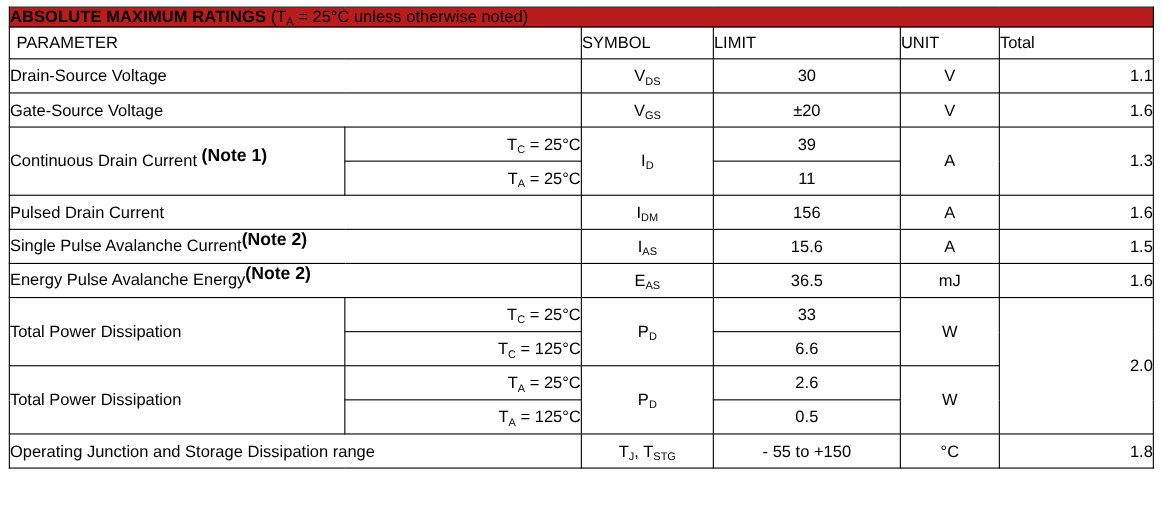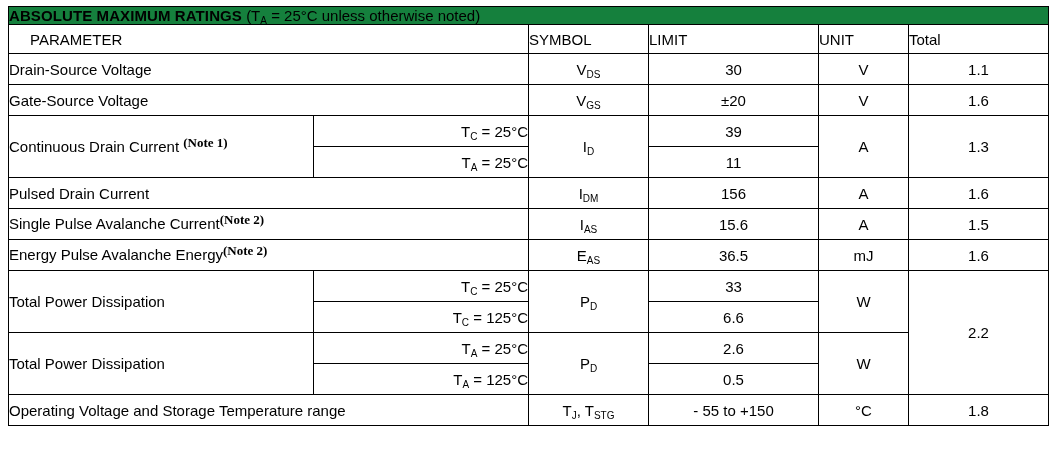--- a/index.html
+++ b/index.html
@@ -26,21 +26,21 @@
   table.ratings td, table.ratings th {
     border: 1px solid #000000;
     padding: 0;
     vertical-align: middle;
     font-size: 15px;
     font-weight: normal;
     color: #000;
   }
   
   .title-cell {
-    background: #15803d;
+    background: #b91c1c;
     padding: 5px 8px 5px 10px;
     text-align: left;
     font-size: 17px;
     border: 1px solid #000;
   }
   .title-main {
     font-weight: bold;
     letter-spacing: 0.1px;
   }
   .title-sub {
@@ -49,54 +49,53 @@
   }
   
   .hdr {
     text-align: left;
     font-weight: bold;
     height: 28px;
     font-size: 15px;
   }
   .hdr.left {
     text-align: left;
-    padding-left: 21px;
+    padding-left: 6px;
   }
   
   .param {
     text-align: left;
     padding-left: 10px;
     height: 30px;
   }
   .cond {
     text-align: right;
     padding-left: 8px;
     height: 30px;
   }
   .ctr {
     text-align: center;
     height: 30px;
   }
   .notes {
-    text-align: center;
+    text-align: right;
     font-weight: bold;
   }
   sub {
     font-size: 10px;
     vertical-align: baseline;
     position: relative;
     top: 3px;
   }
   sup.note {
-    font-size: 13px;
+    font-size: 16px;
     font-weight: bold;
     vertical-align: baseline;
     position: relative;
     top: -5px;
-    font-family: Liberation Serif, serif;
   }
 </style>
 </head>
 <body>
 
 <div id="sheet">
   <table class="ratings">
     <colgroup>
       <col style="width:305px">
       <col style="width:215px">
@@ -174,41 +173,41 @@
       <td class="ctr">mJ</td>
       <td class="ctr notes">1.6</td>
     </tr>
 
     <tr>
       <td class="param" rowspan="2">Total Power Dissipation</td>
       <td class="cond"><span>T</span><sub>C</sub><span> = 25°C</span></td>
       <td class="ctr" rowspan="2"><span>P</span><sub>D</sub></td>
       <td class="ctr">33</td>
       <td class="ctr" rowspan="2">W</td>
-      <td class="ctr notes" rowspan="4">2.2</td>
+      <td class="ctr notes" rowspan="4">2.0</td>
     </tr>
     <tr>
       <td class="cond"><span>T</span><sub>C</sub><span> = 125°C</span></td>
       <td class="ctr">6.6</td>
     </tr>
 
     <tr>
       <td class="param" rowspan="2">Total Power Dissipation</td>
       <td class="cond"><span>T</span><sub>A</sub><span> = 25°C</span></td>
       <td class="ctr" rowspan="2"><span>P</span><sub>D</sub></td>
       <td class="ctr">2.6</td>
       <td class="ctr" rowspan="2">W</td>
     </tr>
     <tr>
       <td class="cond"><span>T</span><sub>A</sub><span> = 125°C</span></td>
       <td class="ctr">0.5</td>
     </tr>
 
     <tr>
-      <td class="param" colspan="2">Operating Voltage and Storage Temperature range</td>
+      <td class="param" colspan="2">Operating Junction and Storage Dissipation range</td>
       <td class="ctr"><span>T</span><sub>J</sub><span>, T</span><sub>STG</sub></td>
       <td class="ctr">- 55 to +150</td>
       <td class="ctr">°C</td>
       <td class="ctr notes">1.8</td>
     </tr>
   </tbody>
     </table>
 </div>
 
 </body></html>

